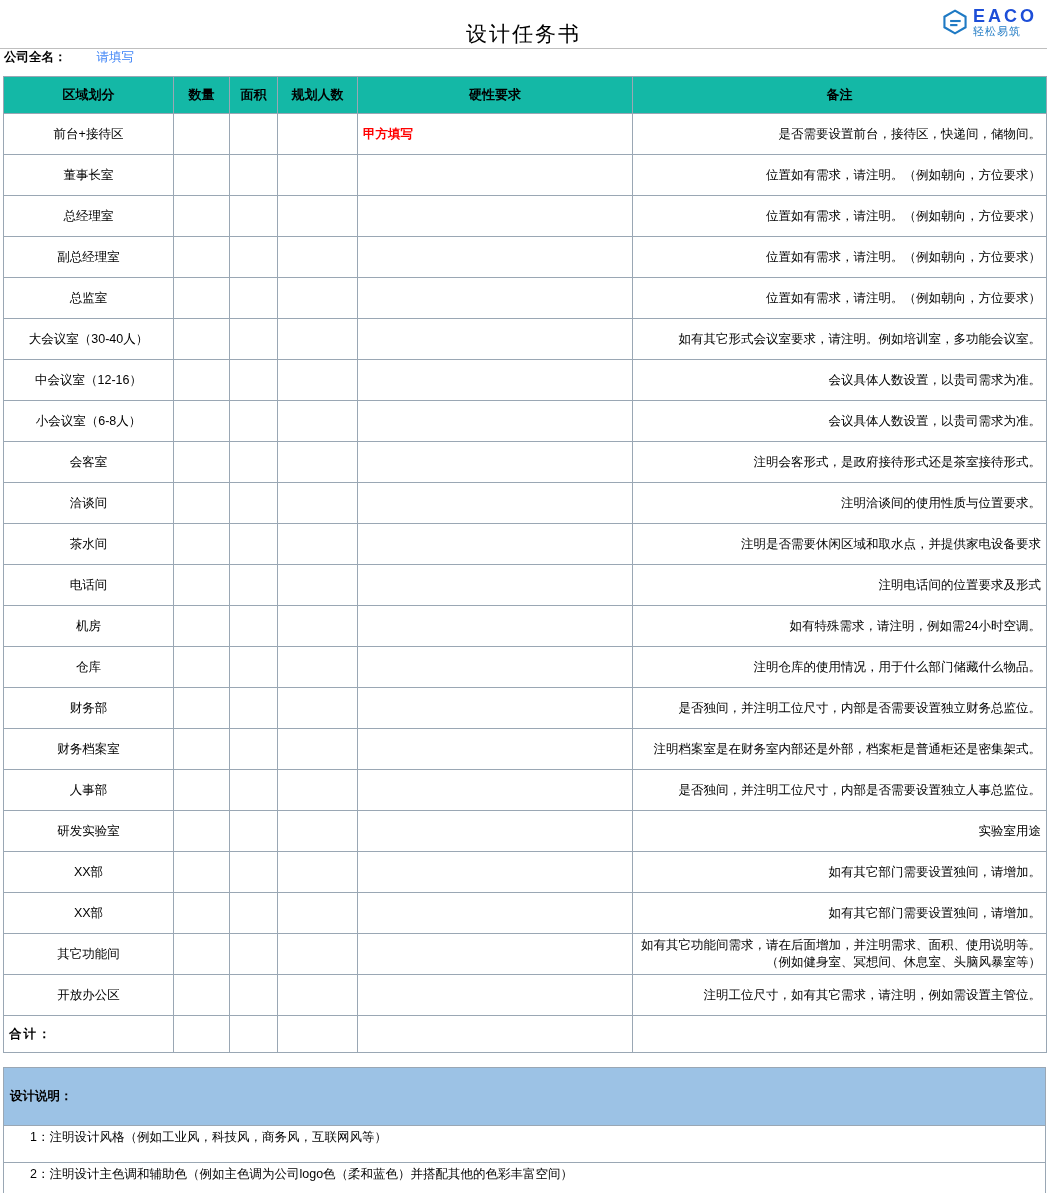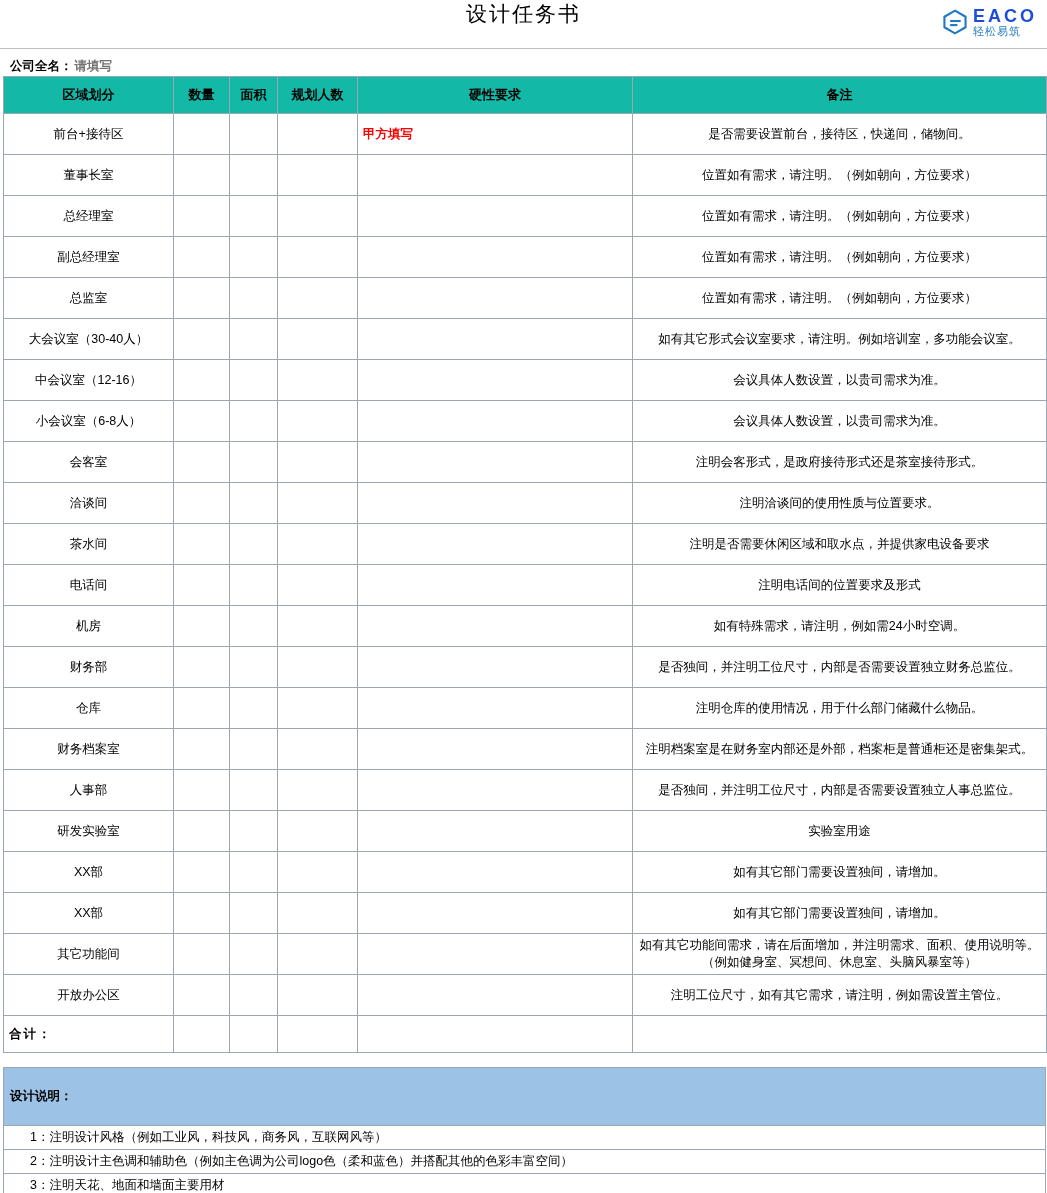--- a/index.html
+++ b/index.html
@@ -18,21 +18,21 @@
     position: relative;
     background: #ffffff;
     box-sizing: border-box;
   }
   
   .header {
     position: relative;
     height: 48px;
     border-bottom: 1px solid #bfbfbf;
     display: flex;
-    align-items: flex-start;
+    align-items: flex-end;
     justify-content: center;
   }
   .doc-title {
     font-size: 21px;
     letter-spacing: 2px;
     font-family: "DejaVu Sans", "Liberation Sans", sans-serif;
     color: #000;
   }
   .logo {
     position: absolute;
@@ -61,32 +61,33 @@
   }
   .logo-cn {
     font-size: 11px;
     letter-spacing: 1px;
     color: #1f7ac4;
   }
   
   .company-row {
     height: 26px;
     display: flex;
-    align-items: flex-end;
-    padding-left: 10px;
+    align-items: flex-start;
+    padding-left: 4px;
     border-bottom: 1px solid #ffffff;
     font-size: 12.5px;
+    gap: 28px;
   }
   .company-label {
     font-weight: bold;
     color: #000;
   }
   .company-value {
-    font-weight: bold;
-    color: #737373;
+    font-weight: normal;
+    color: #3b82f6;
     margin-left: 2px;
   }
   
   table.main {
     border-collapse: collapse;
     width: 1043px;
     margin-left: 3px;
     table-layout: fixed;
   }
   table.main th, table.main td {
@@ -108,21 +109,21 @@
     height: 34px;
   }
   td.blank {
     background: #ffffff;
   }
   td.hard {
     color: #ff0000;
     font-weight: bold;
   }
   td.remark {
-    text-align: center;
+    text-align: right;
     line-height: 1.35;
     font-size: 12px;
     vertical-align: middle;
   }
   tr.total td {
     height: 30px;
   }
   td.total-label {
     text-align: left;
     font-weight: bold;
@@ -136,21 +137,21 @@
     border-bottom: none;
   }
   .notes-title {
     background: #9cc2e5;
     font-weight: bold;
     padding: 20px 6px;
     font-size: 12.5px;
     border-bottom: 1px solid #9aa7b4;
   }
   .note-line {
-    padding: 3px 6px 3px 26px;
+    padding: 3px 6px 16px 26px;
     font-size: 12.5px;
     border-bottom: 1px solid #9aa7b4;
     min-height: 17px;
   }
 </style>
 </head>
 <body>
 
 <div class="page">
 
@@ -292,34 +293,34 @@
         </tr>
         <tr>
           <td class="area">机房</td>
           <td class="blank"></td>
           <td class="blank"></td>
           <td class="blank"></td>
           <td class="hard"></td>
           <td class="remark">如有特殊需求，请注明，例如需24小时空调。</td>
         </tr>
         <tr>
+          <td class="area">仓库</td>
+          <td class="blank"></td>
+          <td class="blank"></td>
+          <td class="blank"></td>
+          <td class="hard"></td>
+          <td class="remark">注明仓库的使用情况，用于什么部门储藏什么物品。</td>
+        </tr>
+        <tr>
           <td class="area">财务部</td>
           <td class="blank"></td>
           <td class="blank"></td>
           <td class="blank"></td>
           <td class="hard"></td>
           <td class="remark">是否独间，并注明工位尺寸，内部是否需要设置独立财务总监位。</td>
-        </tr>
-        <tr>
-          <td class="area">仓库</td>
-          <td class="blank"></td>
-          <td class="blank"></td>
-          <td class="blank"></td>
-          <td class="hard"></td>
-          <td class="remark">注明仓库的使用情况，用于什么部门储藏什么物品。</td>
         </tr>
         <tr>
           <td class="area">财务档案室</td>
           <td class="blank"></td>
           <td class="blank"></td>
           <td class="blank"></td>
           <td class="hard"></td>
           <td class="remark">注明档案室是在财务室内部还是外部，档案柜是普通柜还是密集架式。</td>
         </tr>
         <tr>

